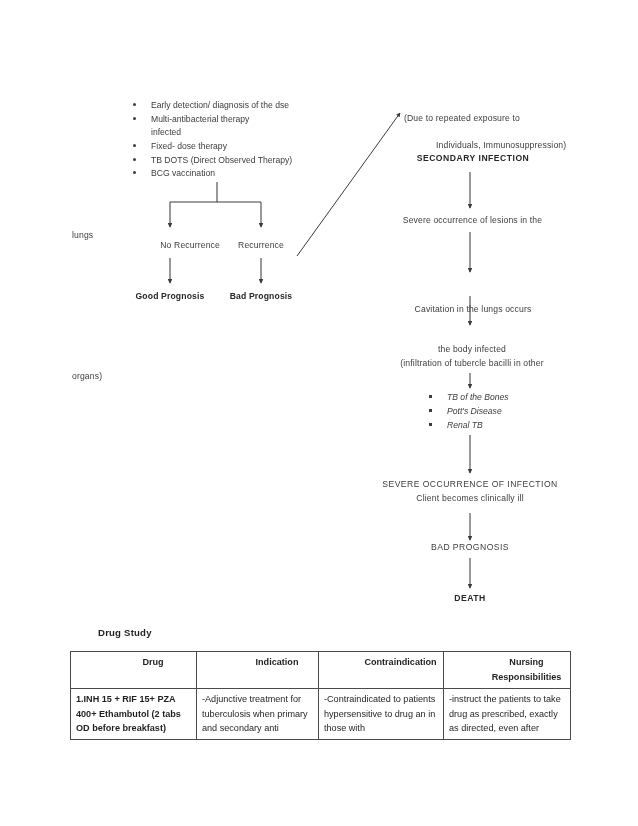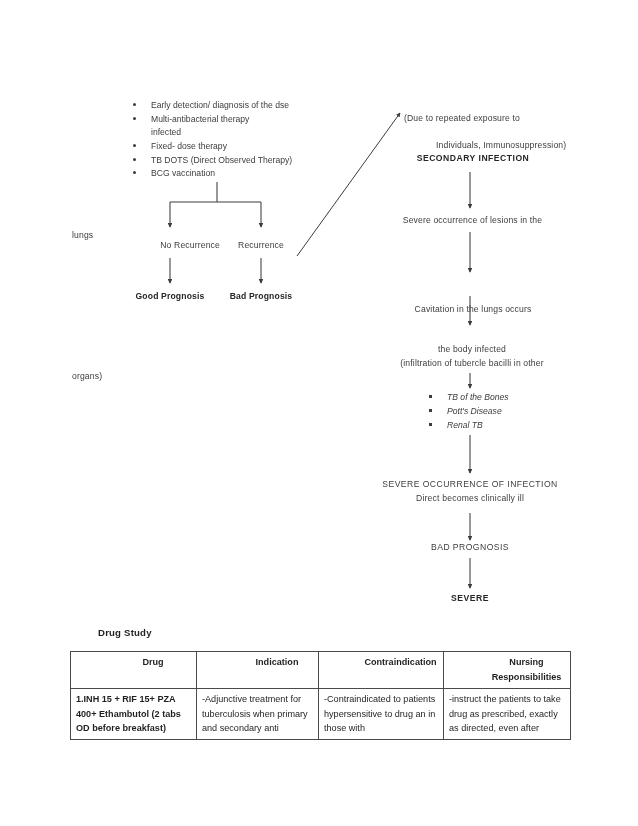--- a/index.html
+++ b/index.html
@@ -210,25 +210,25 @@
   <div class="bullet-row ital" style="left:429px; top:405px; width:160px; font-style:italic;">
     <span class="bullet-sq"></span>
     <span class="bullet-label">Pott's Disease</span>
   </div>
   <div class="bullet-row ital" style="left:429px; top:419px; width:160px; font-style:italic;">
     <span class="bullet-sq"></span>
     <span class="bullet-label">Renal TB</span>
   </div>
 
   <div class="txt center" style="left:370px; top:478px; width:200px; letter-spacing:0.45px;">SEVERE OCCURRENCE OF INFECTION</div>
-  <div class="txt center" style="left:370px; top:492px; width:200px; letter-spacing:0.2px;">Direct becomes clinically ill</div>
+  <div class="txt center" style="left:370px; top:492px; width:200px; letter-spacing:0.2px;">Client becomes clinically ill</div>
 
   <div class="txt center" style="left:380px; top:541px; width:180px; letter-spacing:0.45px;">BAD PROGNOSIS</div>
 
-  <div class="txt center bold" style="left:380px; top:592px; width:180px; letter-spacing:0.5px;">SEVERE</div>
+  <div class="txt center bold" style="left:380px; top:592px; width:180px; letter-spacing:0.5px;">DEATH</div>
 
   <div class="drug-study-title">Drug Study</div>
 
   <table class="drug-table">
     <colgroup>
       <col class="col1">
         <col class="col2">
         <col class="col3">
         <col class="col4">
     </colgroup>

